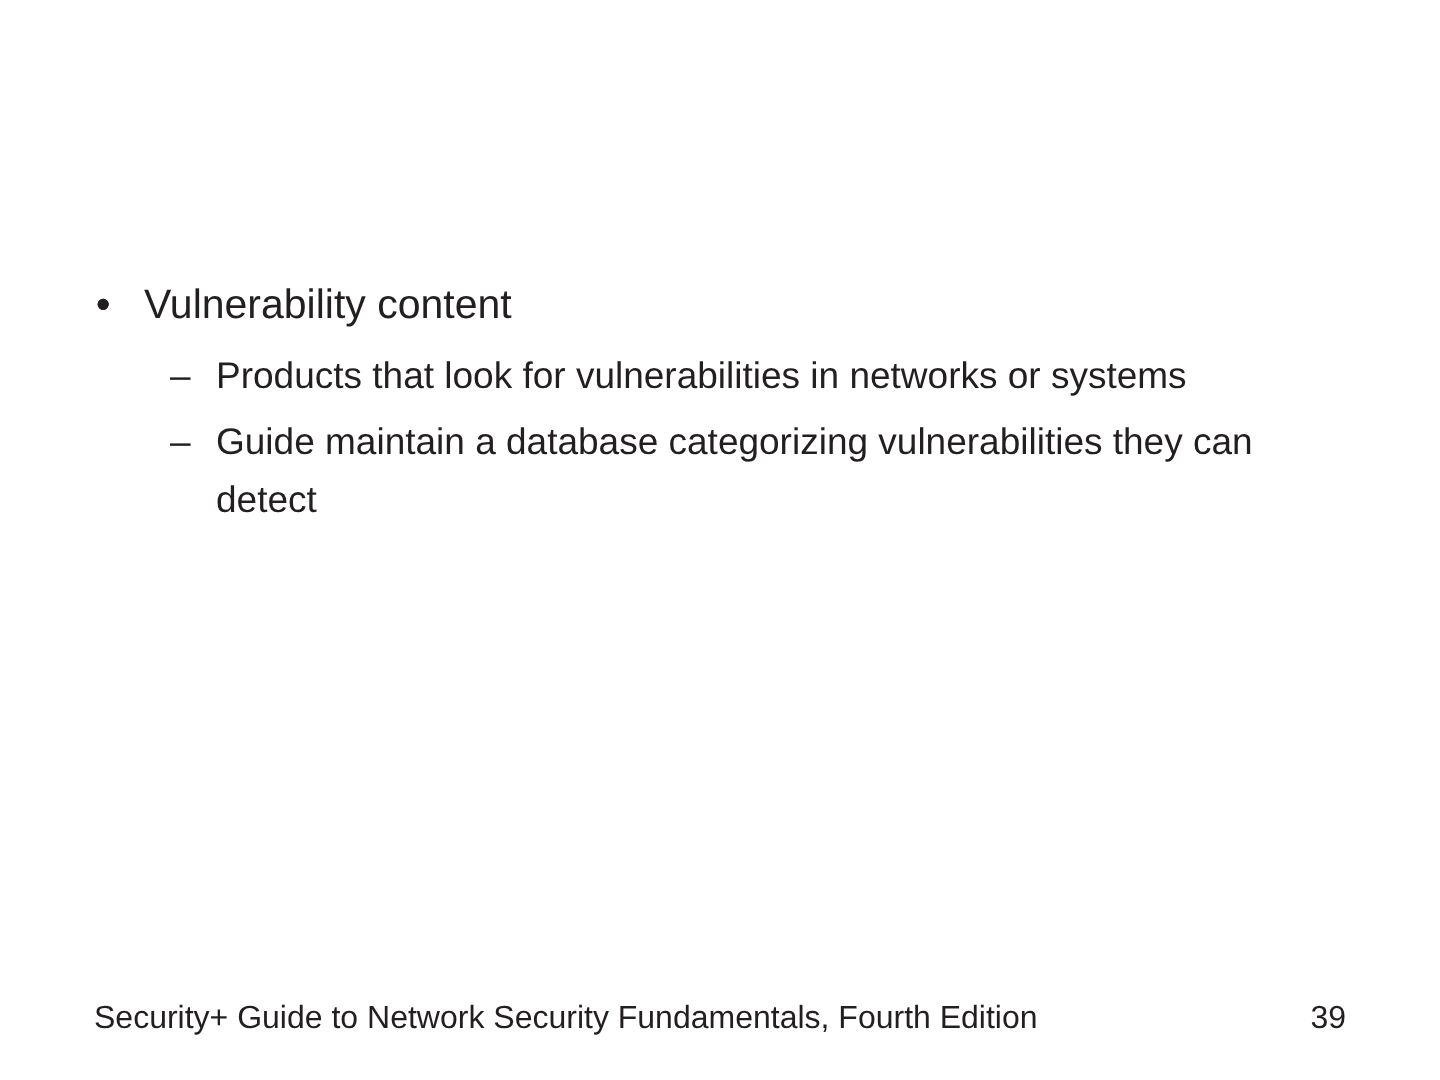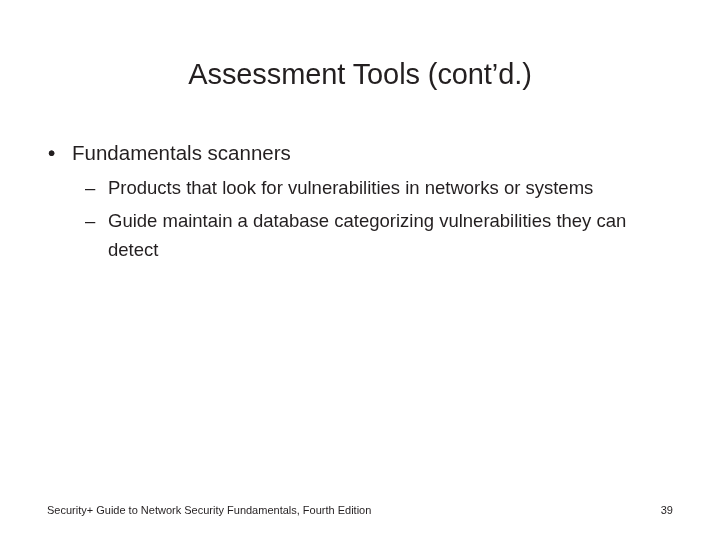--- a/index.html
+++ b/index.html
@@ -100,48 +100,47 @@
 
   
   #footer {
     position: absolute;
     left: 47px;
     top: 502px;
     width: 626px;
     display: flex;
     align-items: baseline;
     justify-content: space-between;
-    font-size: 11px;
+    font-size: 16px;
     line-height: 16px;
     color: #231f20;
   }
   #footer-note {
     white-space: nowrap;
   }
   #footer-page {
     white-space: nowrap;
   }
 </style>
 </head>
 <body>
 
 <div id="slide">
 
-  <div id="slide-title">Assessment Tools (cont’d.)</div>
 
   <div id="body">
     <ul class="lvl1">
 
       <li class="lvl1-item">
         <span class="marker">•</span>
       </li>
 
       <li class="lvl1-item">
         <span class="marker">•</span>
-        <span class="text">Fundamentals scanners</span>
+        <span class="text">Vulnerability content</span>
 
         <ul class="lvl2">
           <li class="lvl2-item">
             <span class="marker">–</span>
             <span class="text">Products that look for vulnerabilities in networks or systems</span>
           </li>
           <li class="lvl2-item">
             <span class="marker">–</span>
             <span class="text">Guide maintain a database categorizing vulnerabilities they can detect</span>
           </li>

